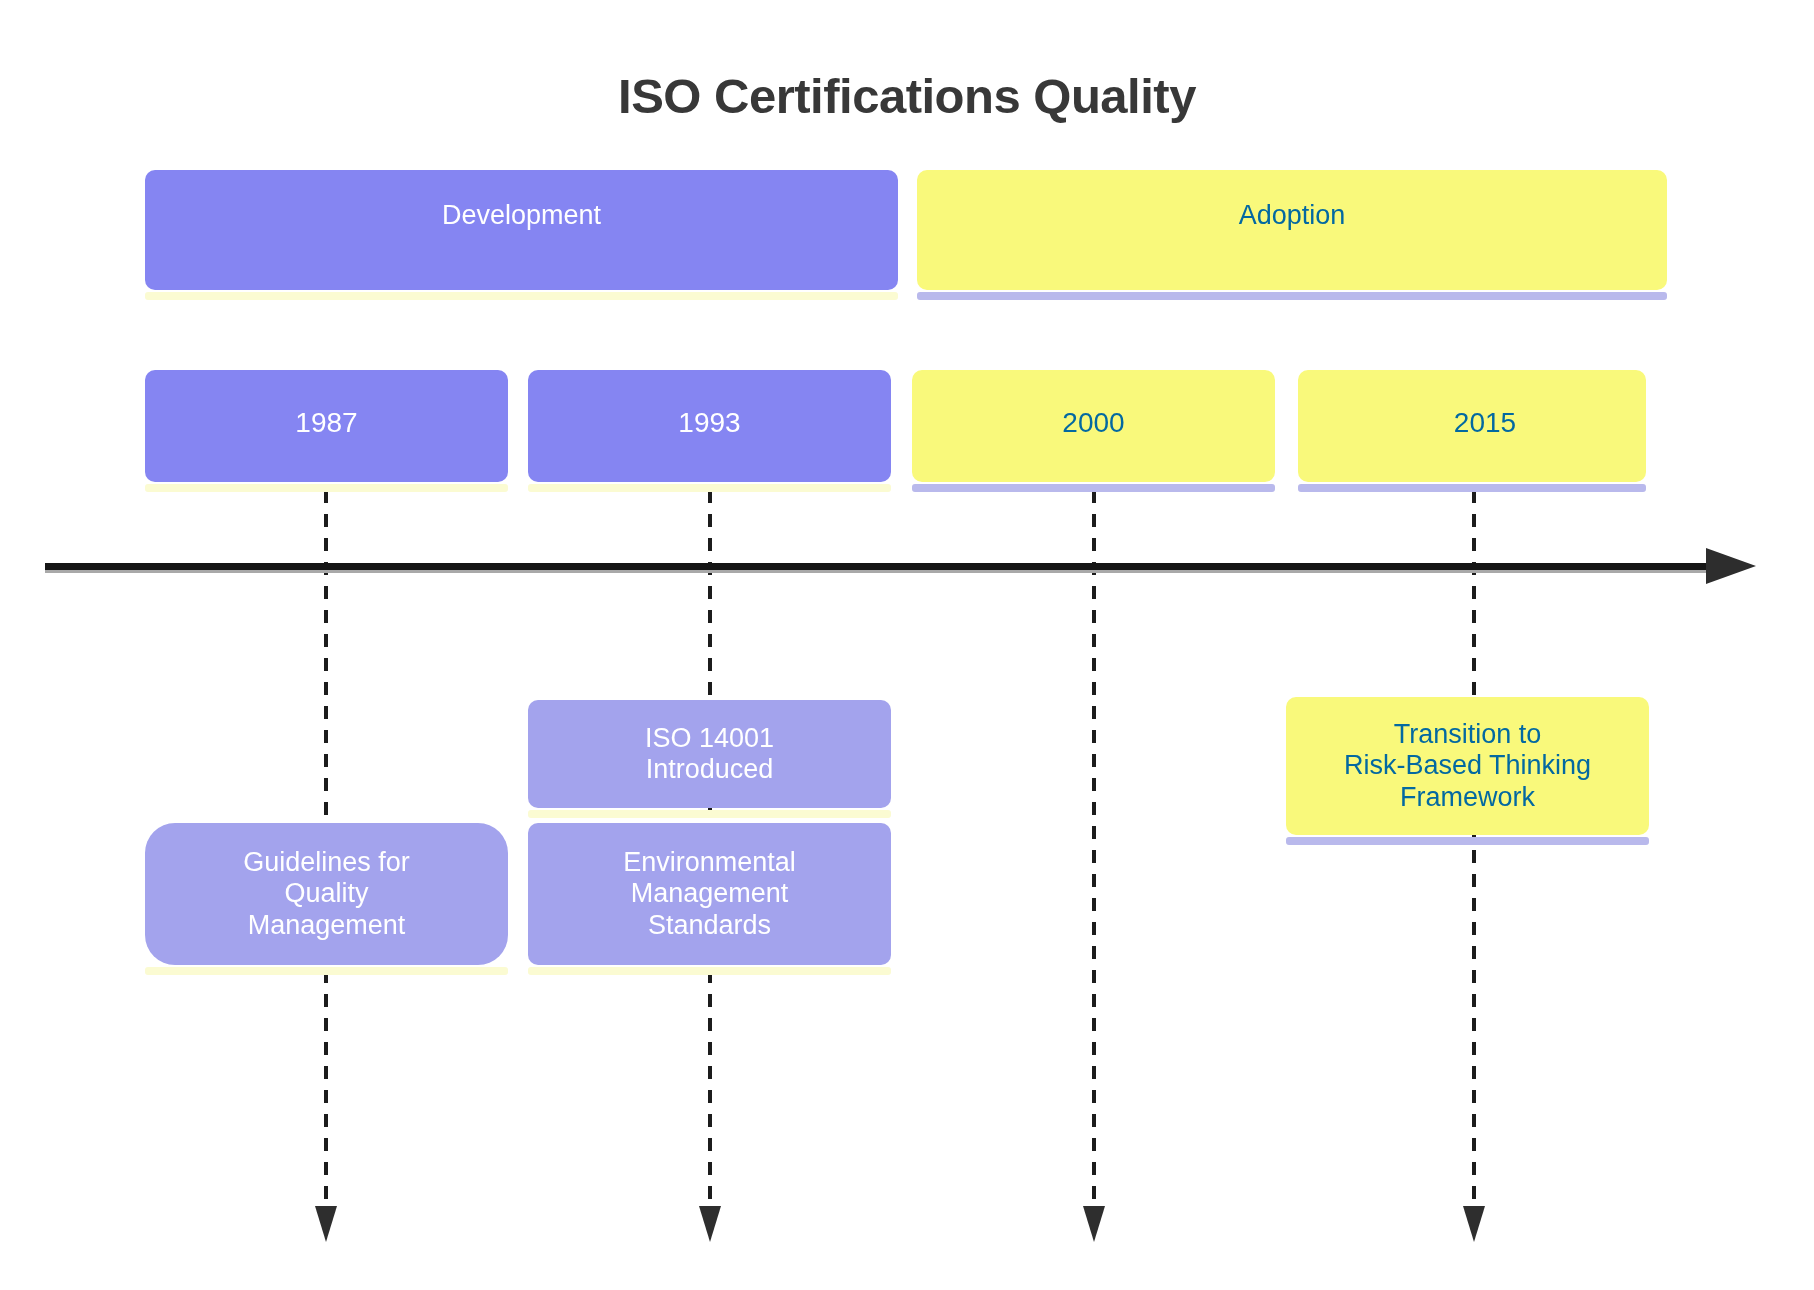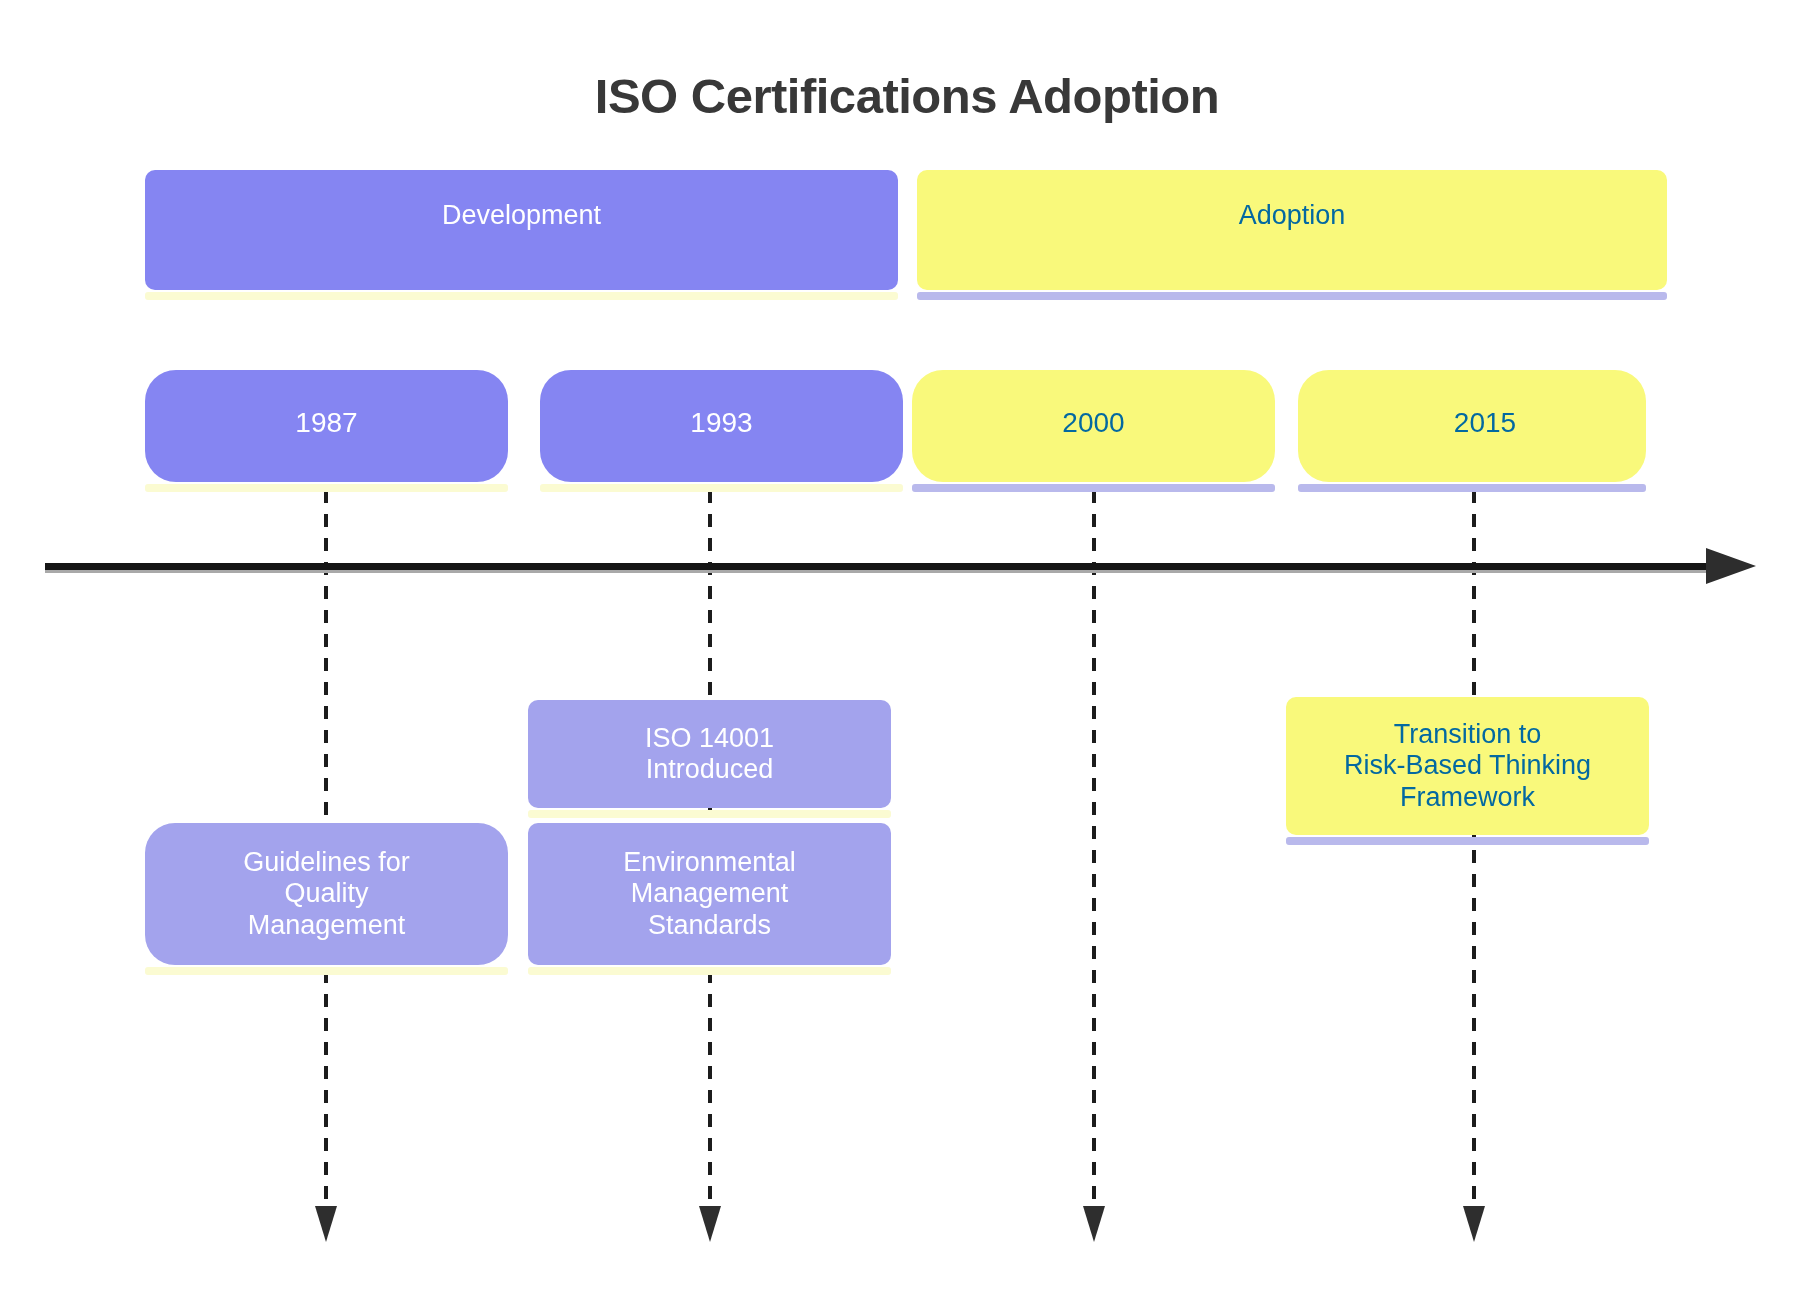--- a/index.html
+++ b/index.html
@@ -58,21 +58,20 @@
     height: 120px;
     align-items: flex-start;
     padding-top: 30px;
     font-size: 27px;
   }
   .year-box {
     top: 370px;
     height: 112px;
     font-size: 28px;
     padding-bottom: 6px;
-    border-radius: 31px;
   }
   .event-box {
     font-size: 27px;
     padding: 8px 14px;
   }
   .dash-line {
     position: absolute;
     width: 4px;
     top: 490px;
     height: 716px;
@@ -112,21 +111,21 @@
     border-bottom: 18px solid transparent;
     border-left: 50px solid #2d2d2d;
     z-index: 3;
   }
 </style>
 </head>
 <body>
 
 <div id="canvas">
 
-  <div class="title">ISO Certifications Adoption</div>
+  <div class="title">ISO Certifications Quality</div>
 
   <div class="box purple phase-bar" style="left:145px; width:753px;">
     <span>Development</span>
     <span class="strip strip-yellow"></span>
   </div>
   <div class="box yellow phase-bar" style="left:917px; width:750px;">
     <span>Adoption</span>
     <span class="strip strip-purple"></span>
   </div>
 
@@ -139,21 +138,21 @@
   <div class="down-arrowhead" style="left:1083px;"></div>
   <div class="down-arrowhead" style="left:1463px;"></div>
 
   <div class="axis-line"></div>
   <div class="axis-arrowhead"></div>
 
   <div class="box purple year-box" style="left:145px; width:363px;">
     <span>1987</span>
     <span class="strip strip-yellow"></span>
   </div>
-  <div class="box purple year-box" style="left:528px; width:363px;margin-left:12px;">
+  <div class="box purple year-box" style="left:528px; width:363px;">
     <span>1993</span>
     <span class="strip strip-yellow"></span>
   </div>
   <div class="box yellow year-box" style="left:912px; width:363px;">
     <span>2000</span>
     <span class="strip strip-purple"></span>
   </div>
   <div class="box yellow year-box" style="left:1298px; width:348px;padding-left:26px;">
     <span>2015</span>
     <span class="strip strip-purple"></span>

